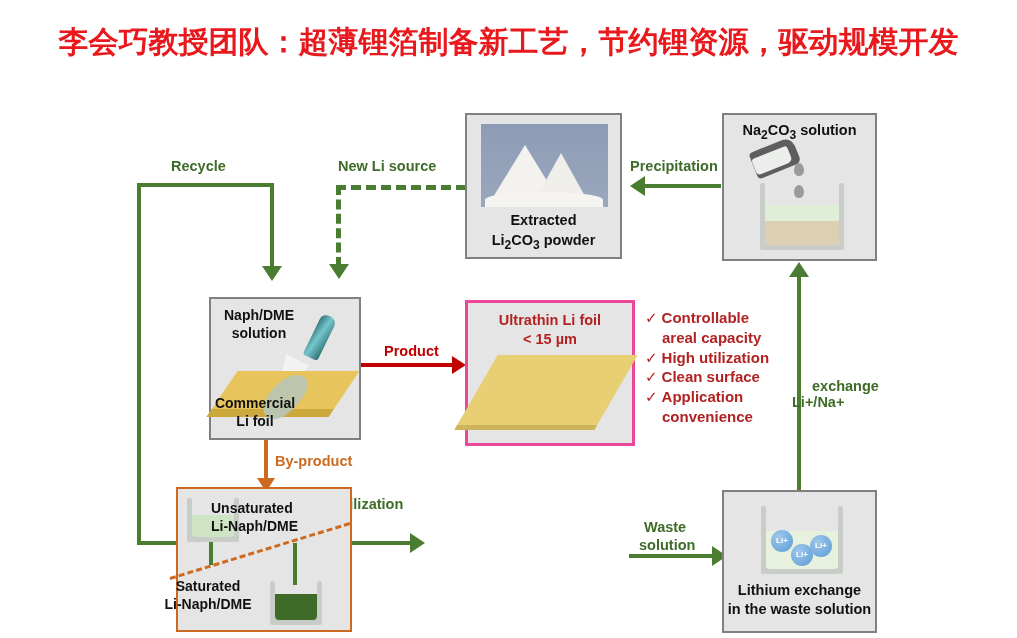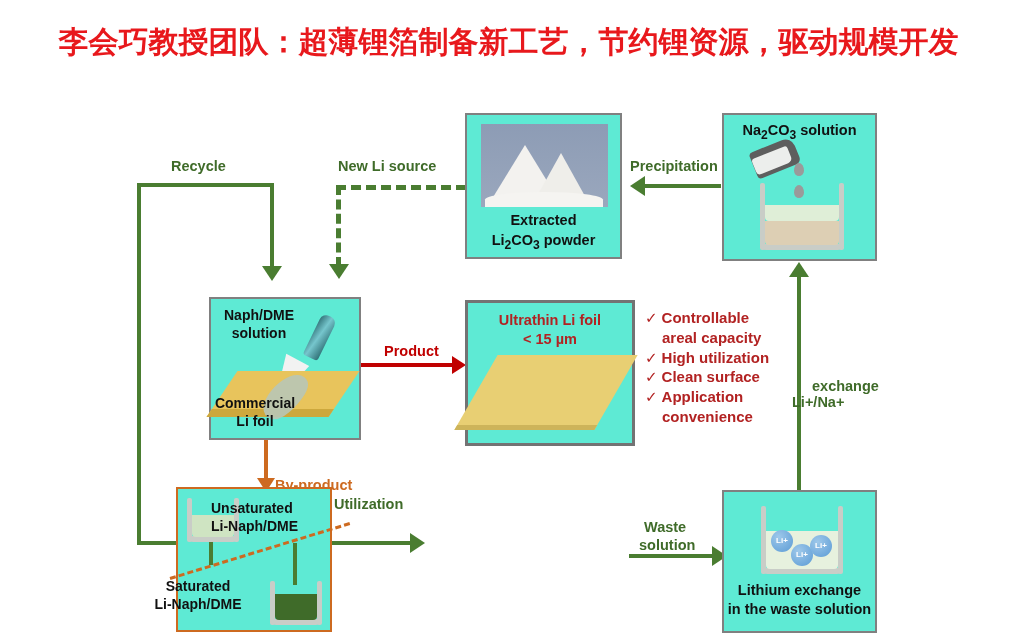--- a/index.html
+++ b/index.html
@@ -16,23 +16,23 @@
     color:#e8181c;
     font-weight:bold;
     font-size:30px;
     letter-spacing:0px;
     line-height:40px;
     white-space:nowrap;
     font-family:"DejaVu Sans","Liberation Sans",sans-serif;
   }
 
   
-  .box{position:absolute;box-sizing:border-box;background:#5eead4;}
+  .box{position:absolute;box-sizing:border-box;background:#e5e5e5;}
   .box-grey{border:2px solid #808080;}
-  .box-red{border:3px solid #737373;}
+  .box-red{border:3px solid #ec4899;}
   .box-orange{border:2px solid #cd6a20;}
 
   .cap{
     position:absolute;left:0;width:100%;text-align:center;
     font-weight:bold;color:#111111;line-height:1.18;
   }
   .cap-red{color:#b22222;}
 
   
   .ln{position:absolute;background:#4a7d31;}
@@ -46,21 +46,21 @@
   .arw-down{border-left:10px solid transparent;border-right:10px solid transparent;border-top:15px solid #4a7d31;}
   .arw-up{border-left:10px solid transparent;border-right:10px solid transparent;border-bottom:15px solid #4a7d31;}
   .arw-left{border-top:10px solid transparent;border-bottom:10px solid transparent;border-right:15px solid #4a7d31;}
   .arw-right{border-top:10px solid transparent;border-bottom:10px solid transparent;border-left:15px solid #4a7d31;}
   .arw-right-red{border-top:9px solid transparent;border-bottom:9px solid transparent;border-left:14px solid #c00000;}
   .arw-down-or{border-left:9px solid transparent;border-right:9px solid transparent;border-top:14px solid #cd6a20;}
 
   .lbl{position:absolute;font-weight:bold;font-size:14.5px;line-height:1.2;white-space:nowrap;}
   .lbl-g{color:#3f6b29;}
   .lbl-r{color:#c00000;}
-  .lbl-o{color:#cd6a20;margin-top:24px;}
+  .lbl-o{color:#cd6a20;}
 
   
   .beaker{position:absolute;}
   .beaker .wallL,.beaker .wallR{position:absolute;top:0;width:5px;height:100%;background:#c9cdc7;border-radius:2px;}
   .beaker .wallL{left:0;} .beaker .wallR{right:0;}
   .beaker .base{position:absolute;left:0;bottom:0;width:100%;height:6px;background:#c9cdc7;border-radius:0 0 7px 7px;}
   .liq{position:absolute;left:5px;right:5px;border-radius:0 0 4px 4px;}
 
   .powder-img{position:absolute;background:linear-gradient(#8d9cb5,#9aa7bd);overflow:hidden;}
 
@@ -191,21 +191,21 @@
 
   <div class="checks" style="left:645px;top:308px;">
     <div class="row"><span class="chk">✓</span><span>Controllable</span></div>
     <div class="row" style="padding-left:17px;"><span>areal capacity</span></div>
     <div class="row"><span class="chk">✓</span><span>High utilization</span></div>
     <div class="row"><span class="chk">✓</span><span>Clean surface</span></div>
     <div class="row"><span class="chk">✓</span><span>Application</span></div>
     <div class="row" style="padding-left:17px;"><span>convenience</span></div>
   </div>
 
-  <div class="box box-orange" style="left:176px;top:487px;width:156px;height:145px;">
+  <div class="box box-orange" style="left:176px;top:487px;width:176px;height:145px;">
 
     <div class="dash-diag" style="left:-8px;top:88px;width:188px;transform:rotate(-17deg);"></div>
 
     <div class="beaker" style="left:9px;top:9px;width:52px;height:44px;">
       <div class="wallL"></div>
         <div class="wallR"></div>
         <div class="base"></div>
       <div class="liq" style="bottom:5px;height:22px;background:#cfe4c2;"></div>
     </div>
 

